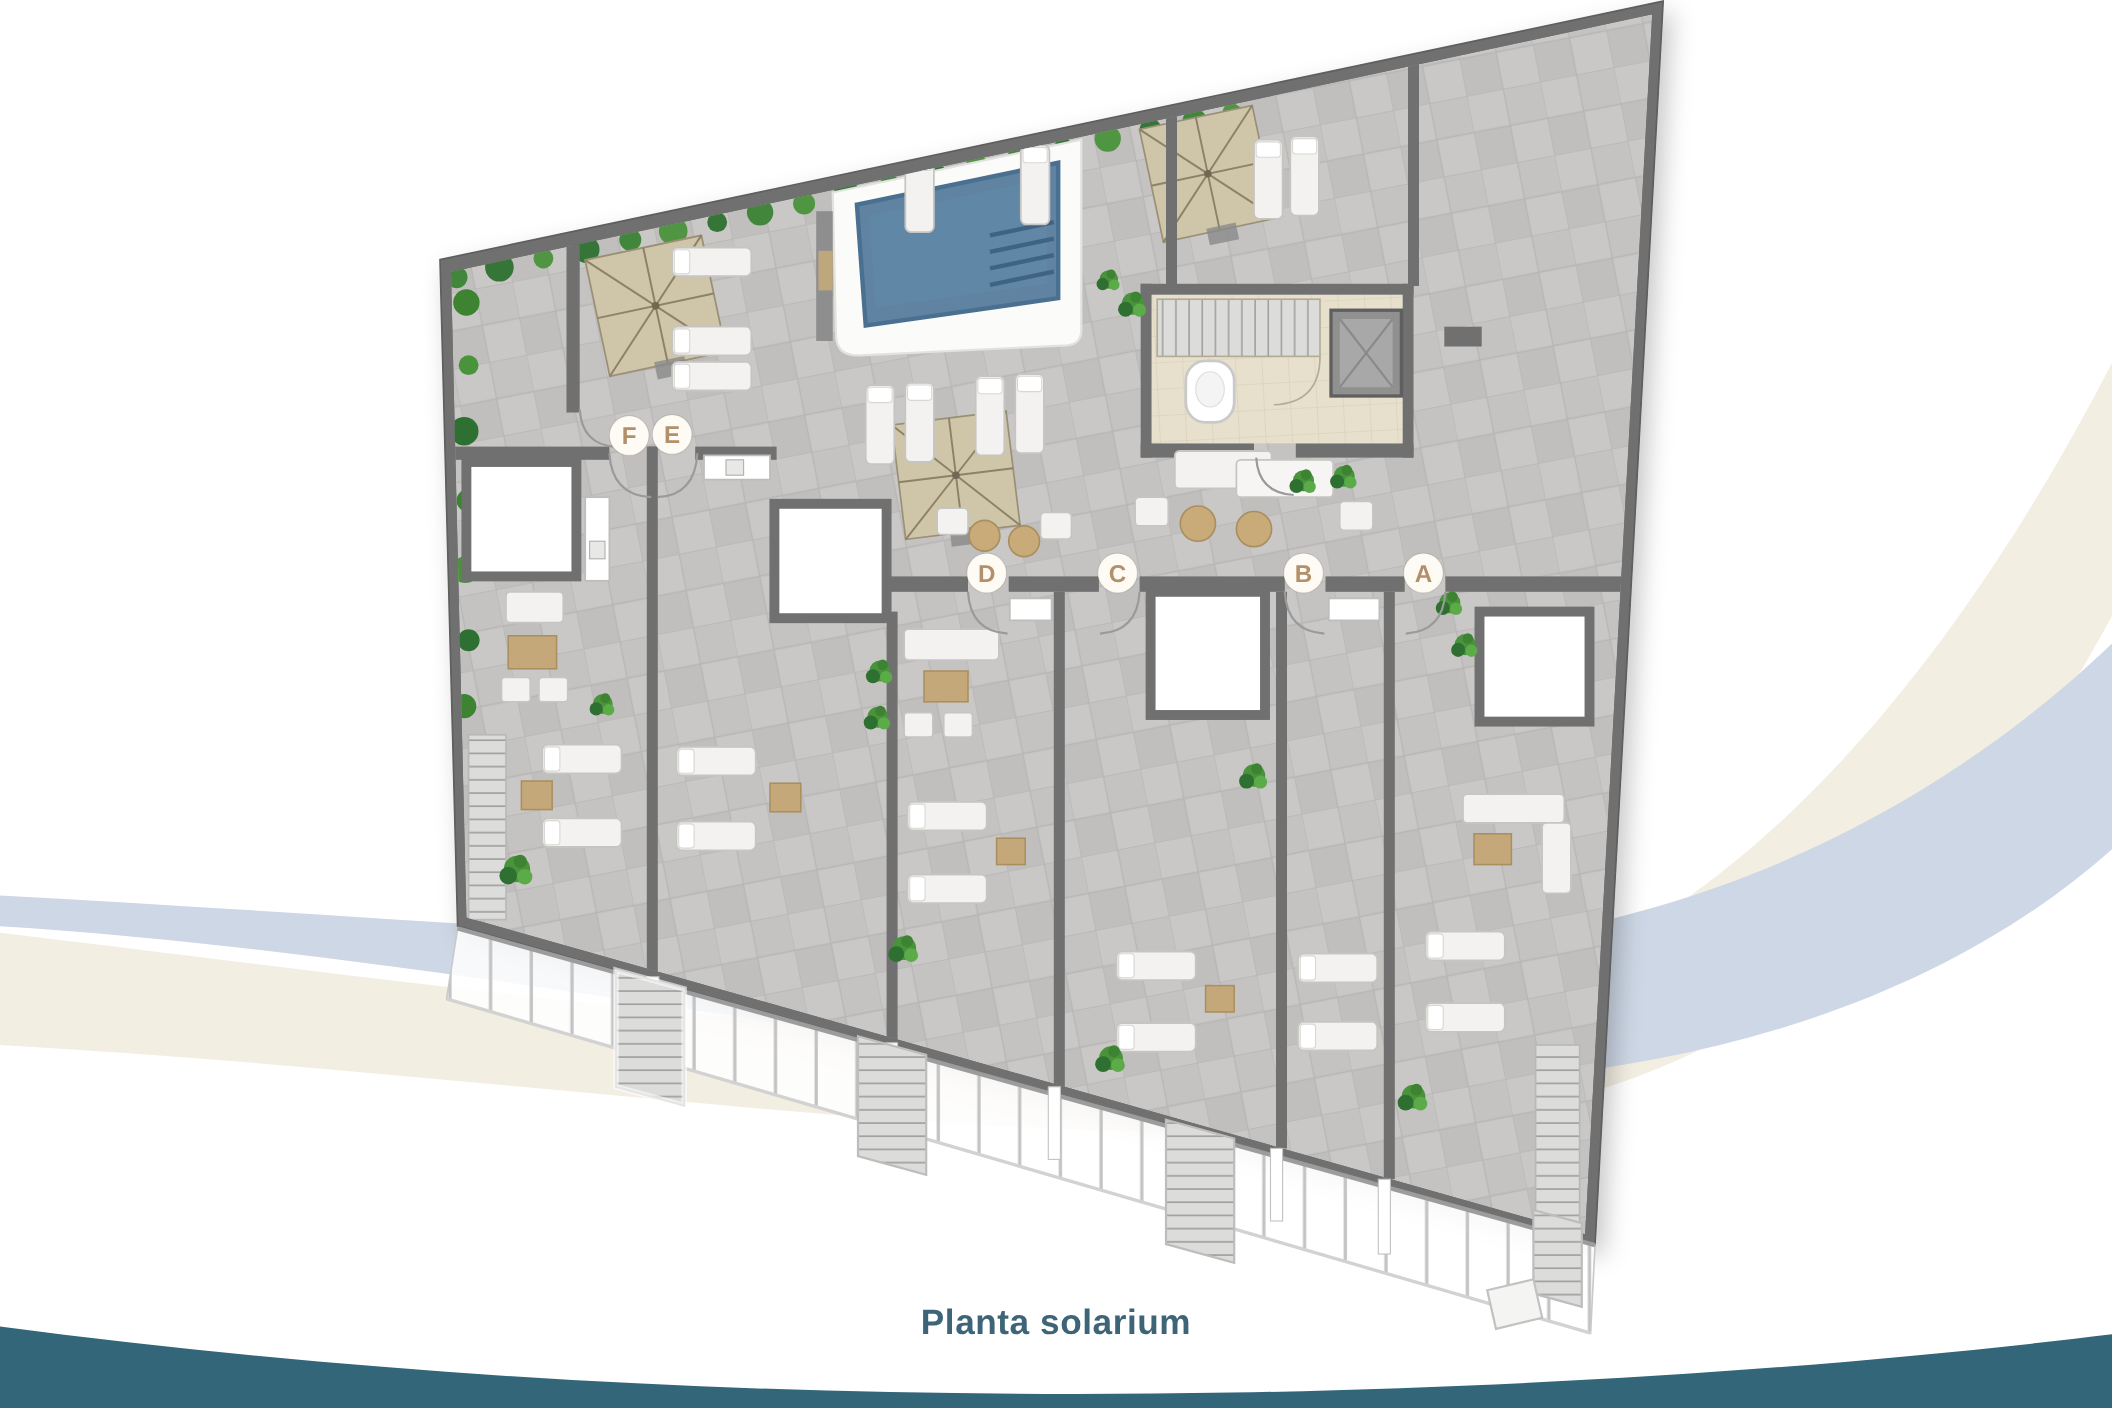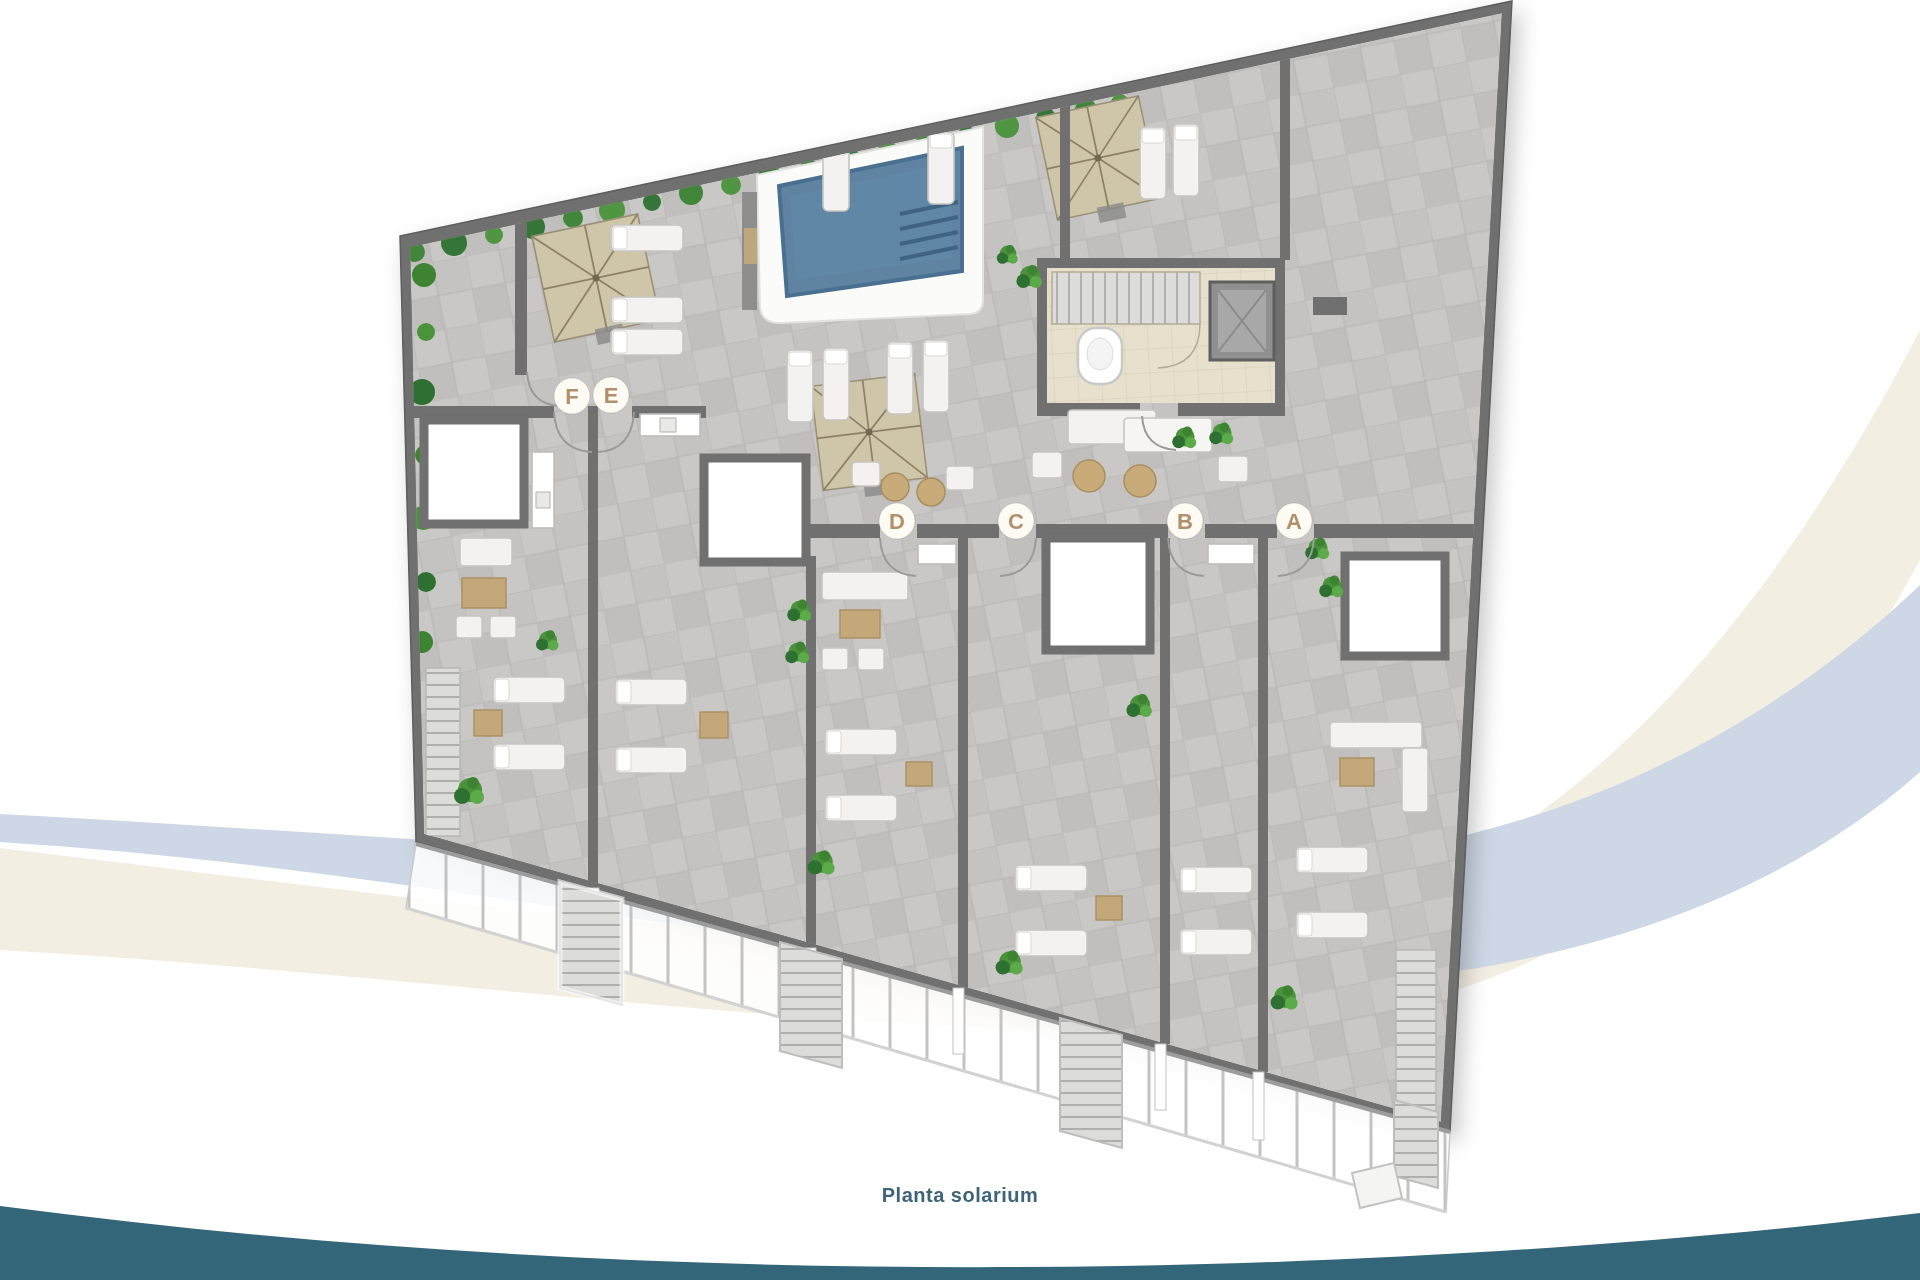--- a/index.html
+++ b/index.html
@@ -1,20 +1,20 @@
 <!DOCTYPE html>
 <html style="--caption_text: #3e6577; --bottom_wave: #336679; --swoosh_cream: #f3eee2; --swoosh_blue: #cdd7e5; --wall: #6f6f6f; --tile: #c9c8c6; --pool_water: #5e83a1; --core_floor: #e7e0cd; --parasol: #cfc5a9; --plant: #49923a; --label_letter: #b3906c; --label_circle: #fdfbf4;"><head>
 <meta charset="utf-8">
 <style>
   html,body{margin:0;padding:0;background:#fff;}
   .stage{position:relative;width:1920px;height:1280px;background:#fff;overflow:hidden;
          font-family:"Liberation Sans",sans-serif;}
   .stage svg{position:absolute;left:0;top:0;}
   .caption{position:absolute;left:0;right:0;top:1184px;text-align:center;
-           font-weight:bold;font-size:20px;letter-spacing:0.5px;
+           font-weight:bold;font-size:32px;letter-spacing:0.5px;
            color:var(--caption_text,#3e6577);}
   .swoosh-cream{fill:var(--swoosh_cream,#f3eee2);}
   .swoosh-blue{fill:var(--swoosh_blue,#cdd7e5);}
   .wave{fill:var(--bottom_wave,#336679);}
   .wall{fill:var(--wall,#6f6f6f);}
   .tilebase{fill:var(--tile,#c9c8c6);}
   .water{fill:var(--pool_water,#5e83a1);}
   .corebase{fill:var(--core_floor,#e7e0cd);}
   .parasol{fill:var(--parasol,#cfc5a9);}
   .label-letter{fill:var(--label_letter,#b3906c);font-weight:bold;font-size:22px;}

